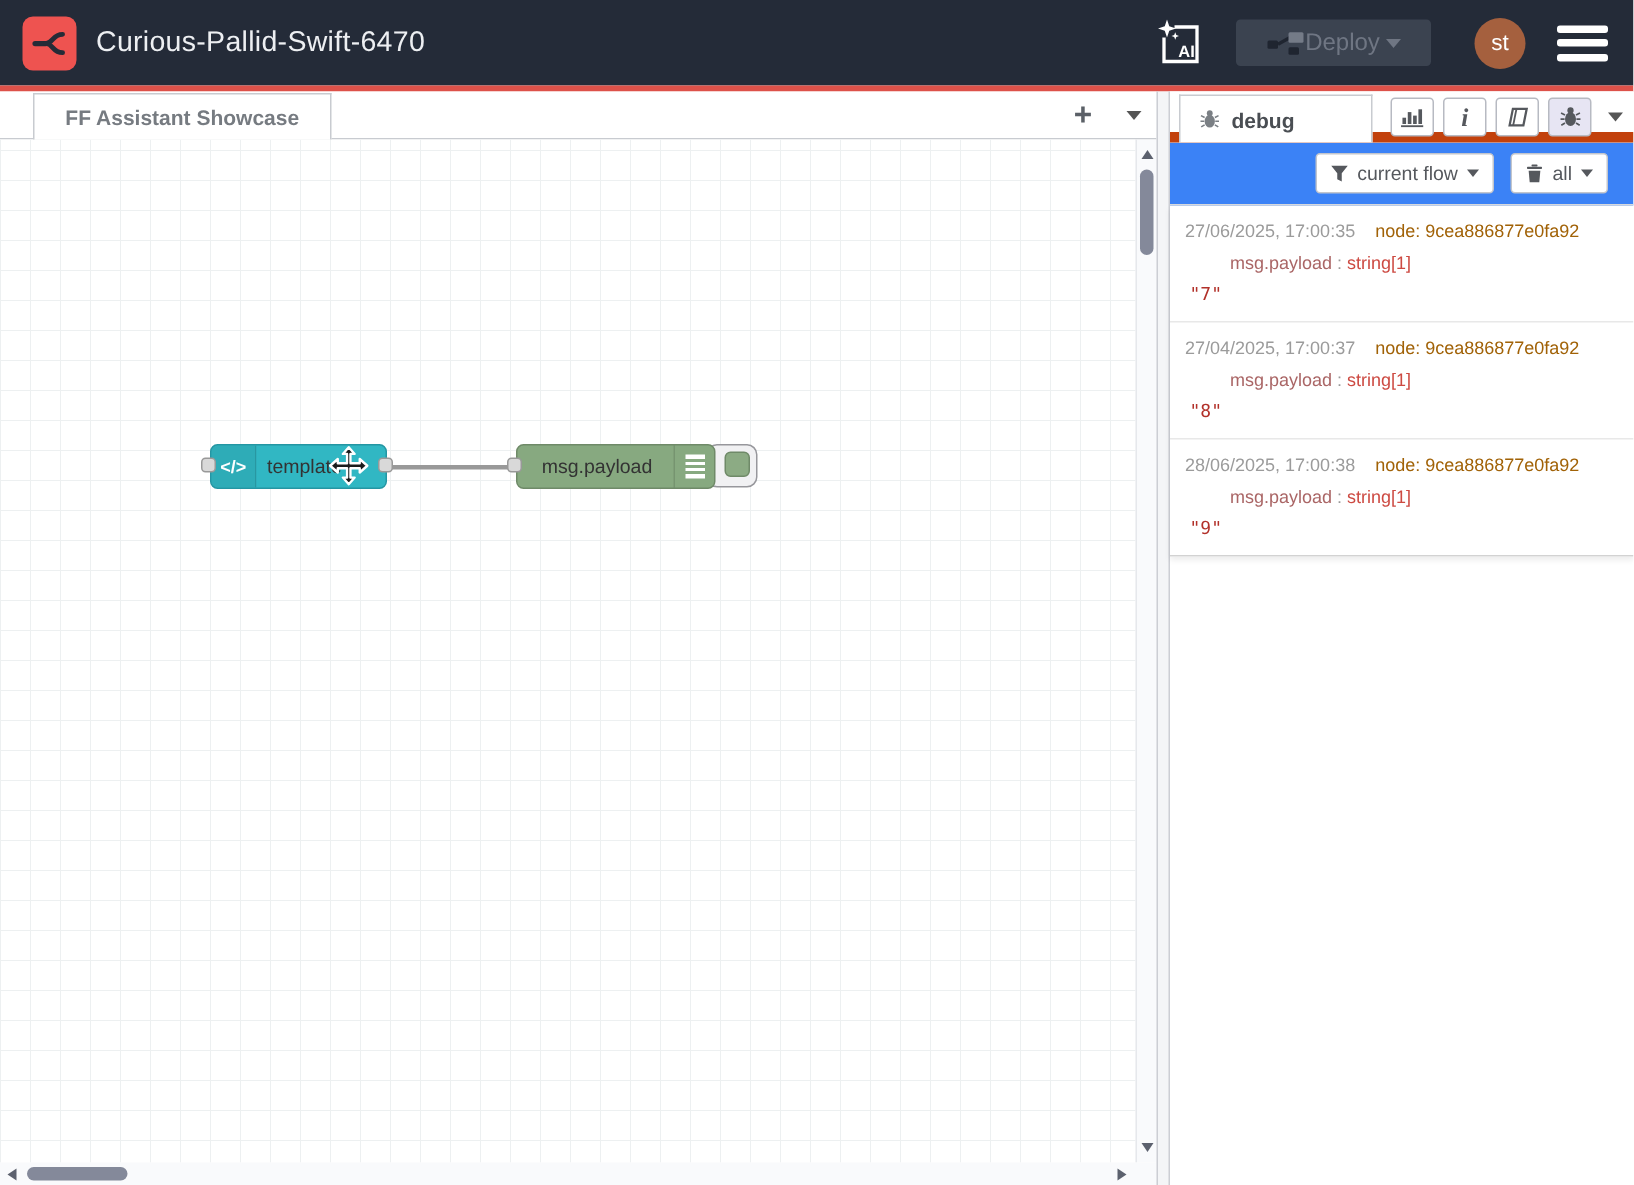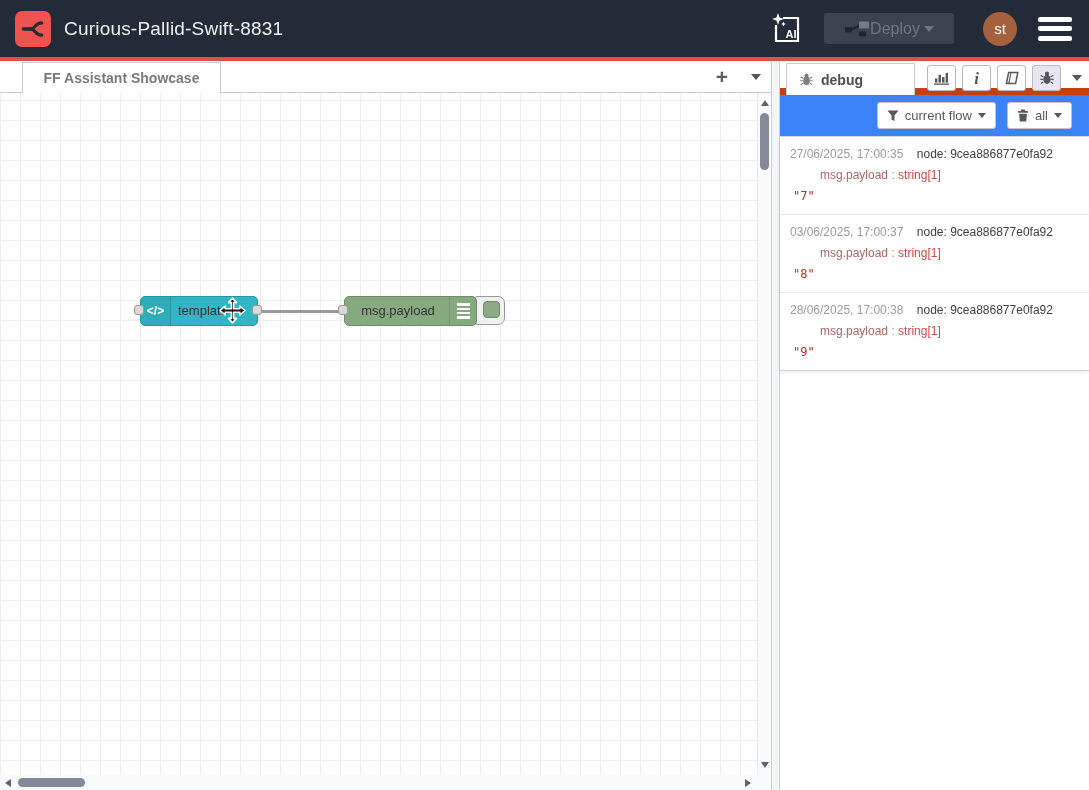--- a/index.html
+++ b/index.html
@@ -100,42 +100,42 @@
   .sb-toolbar { height:42px; background:#3b82f6; border-bottom:1px solid #d8dade; display:flex;
                 align-items:center; justify-content:flex-end; gap:11px; padding-right:17px; }
   .sb-tool-btn { height:27px; background:#fff; border:1px solid #c2c5cc; border-radius:3px; color:#55585d;
                  font-size:13px; display:flex; align-items:center; gap:6px; padding:0 9px; cursor:pointer; }
   .sb-tool-btn .caret { border-top-width:5px; border-left-width:4px; border-right-width:4px; color:#55585d; }
 
   .msg-list { border-bottom:1px solid #d2d2d2; box-shadow:0 2px 4px rgba(0,0,0,0.08); }
   .msg { padding:10px 10px 11px 10px; border-bottom:1px solid #e8e8e8; font-size:12px; cursor:pointer; }
   .msg:last-child { border-bottom:none; }
   .msg .time { color:#9b9b9b; }
-  .msg .nodeid { color:#404040; margin-left:10px; }
+  .msg .nodeid { color:#a16207; margin-left:10px; }
   .msg .row2 { margin-top:7px;padding-left:30px; }
   .msg .prop { color:#aa6666; }
   .msg .sep  { color:#999; }
   .msg .type { color:#cd4a42; }
   .msg .val  { margin-top:7px; padding-left:3px; font-family:"DejaVu Sans Mono", monospace;
                color:#b2312a; font-size:12px; }
 </style>
 </head>
 <body>
 
 <div id="app">
 
   <div class="header">
     <div class="logo">
       <svg width="28" height="28" viewBox="0 0 32 32">
         <path d="M5 16 H13" stroke="#252b37" stroke-width="4" stroke-linecap="round" fill="none"></path>
         <path d="M13 16 C19 16 18 9 26 9" stroke="#252b37" stroke-width="3.6" stroke-linecap="round" fill="none"></path>
         <path d="M13 16 C19 16 18 23 26 23" stroke="#252b37" stroke-width="3.6" stroke-linecap="round" fill="none"></path>
       </svg>
     </div>
-    <div class="page-title">Curious-Pallid-Swift-8831</div>
+    <div class="page-title">Curious-Pallid-Swift-6470</div>
     <div class="header-spacer"></div>
 
     <div class="ai-btn">
       <svg width="34" height="34" viewBox="0 0 34 34">
         <path d="M13 6 H28 V29 H6 V13" fill="none" stroke="#fff" stroke-width="2.2"></path>
         <path d="M8 1 L9.5 5.5 L14 7 L9.5 8.5 L8 13 L6.5 8.5 L2 7 L6.5 5.5 Z" fill="#fff"></path>
         <path d="M13.5 9.5 L14.2 11.3 L16 12 L14.2 12.7 L13.5 14.5 L12.8 12.7 L11 12 L12.8 11.3 Z" fill="#fff"></path>
         <text x="21" y="26" text-anchor="middle" font-size="11" font-weight="bold" fill="#fff" font-family="Liberation Sans, sans-serif">AI</text>
       </svg>
     </div>
@@ -291,21 +291,21 @@
           <span class="nodeid">node: 9cea886877e0fa92</span>
         </div>
         <div class="row2">
           <span class="prop">msg.payload</span><span class="sep"> : </span><span class="type">string[1]</span>
         </div>
         <div class="val">"7"</div>
       </div>
 
       <div class="msg">
         <div class="row1">
-          <span class="time">03/06/2025, 17:00:37</span>
+          <span class="time">27/04/2025, 17:00:37</span>
           <span class="nodeid">node: 9cea886877e0fa92</span>
         </div>
         <div class="row2">
           <span class="prop">msg.payload</span><span class="sep"> : </span><span class="type">string[1]</span>
         </div>
         <div class="val">"8"</div>
       </div>
 
       <div class="msg">
         <div class="row1">

